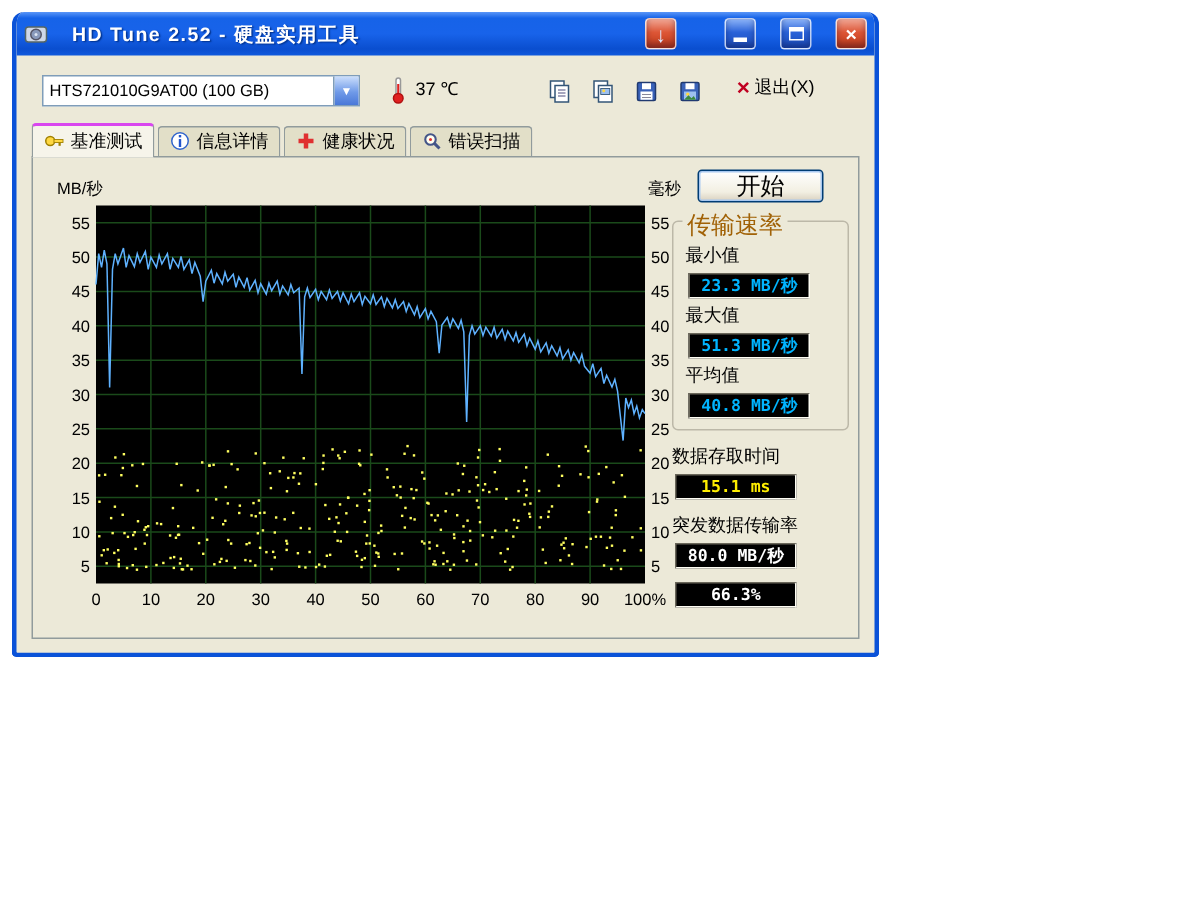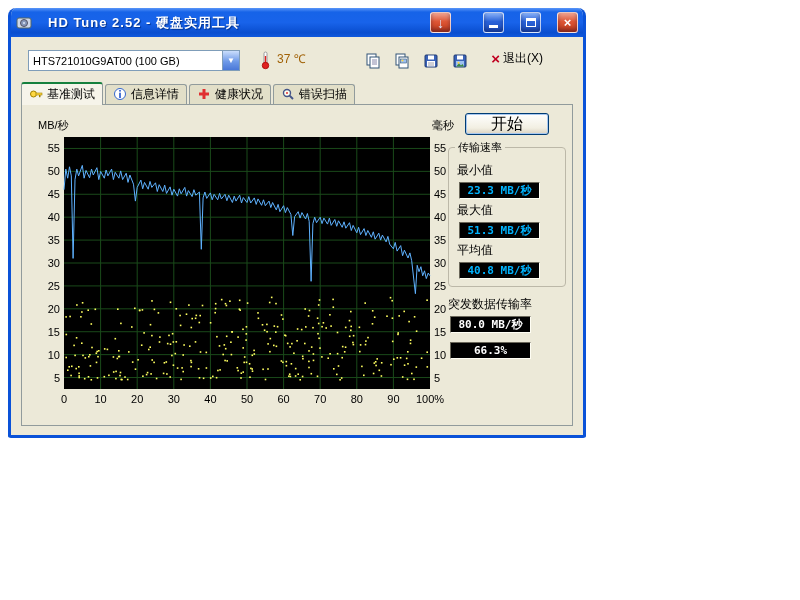--- a/index.html
+++ b/index.html
@@ -33,47 +33,47 @@
 
   .toolbar { display: flex; align-items: flex-start; margin: 13px 10px 10px 17px; height: 22px; gap: 6px; }
   .combo { display: flex; width: 212px; height: 21px; border: 1px solid #7f9db9; background: #fff; cursor: default; }
   .combo-text { flex: 1; font-size: 11px; padding: 4px 4px 0; white-space: nowrap; overflow: hidden; }
   .combo-btn {
     width: 17px; border-left: 1px solid #7f9db9; color: #fff; font-size: 8px;
     display: flex; align-items: center; justify-content: center;
     background: linear-gradient(180deg, #cbdefc, #6f9ae8 55%, #4a78d8);
   }
   .thermo { margin-left: 14px; }
-  .temp { font-size: 12px; color: #a16207; }
+  .temp { font-size: 12px; color: #000000; }
   .tool-spacer { flex: 1; }
   .tool-btn { width: 23px; height: 21px; display: flex; align-items: center; justify-content: center; cursor: pointer; }
   .exit { display: flex; align-items: center; gap: 3px; margin: 0 30px 0 14px; font-size: 12px; cursor: pointer; }
   .exit-x { color: #c00020; font-weight: bold; font-size: 15px; line-height: 1; }
 
   .tabstrip { display: flex; margin: 0 10px; align-items: flex-end; height: 22px; position: relative; z-index: 2; }
   .tab {
     display: flex; align-items: center; gap: 4px; padding: 2px 7px 3px; font-size: 12px;
     border: 1px solid #919b9c; border-bottom: none; border-radius: 3px 3px 0 0;
     background: #e2dfc8; height: 20px; margin-right: 2px; cursor: pointer; white-space: nowrap;
   }
-  .tab.active { background: #f6f4ea; height: 23px; margin-bottom: -1px; border-top: 2px solid #15803d; }
+  .tab.active { background: #f6f4ea; height: 23px; margin-bottom: -1px; border-top: 2px solid #d946ef; }
 
   .pane { position: relative; margin: 0 10px; border: 1px solid #919b9c; background: #ece9d8; height: 322px; }
   .chart-wrap { position: absolute; left: 2px; top: 10px; }
   svg text { font-family: "Liberation Sans", sans-serif; }
 
   .right-panel { position: absolute; right: 6px; top: 4px; width: 118px; }
   .xp-btn {
     display: block; margin: 4px auto 12px; width: 84px; height: 22px;
     background: linear-gradient(180deg, #ffffff, #f2efe2 70%, #d9d1c0);
     border: 1px solid #003c74; border-radius: 3px; font-size: 16px; cursor: pointer;
     box-shadow: inset 0 0 0 1px #a8c8f0; font-family: "Liberation Sans", sans-serif;
   }
   .groupbox { position: relative; border: 1px solid #bcb8a8; border-radius: 4px; padding: 12px 8px 4px; margin-top: 8px; }
-  .group-title { position: absolute; top: -8px; left: 6px; background: #ece9d8; padding: 0 3px; color: #000000; font-size: 11px; }
+  .group-title { position: absolute; top: -8px; left: 6px; background: #ece9d8; padding: 0 3px; color: #a16207; font-size: 16px; }
   .stat-label { font-size: 12px; display: block; margin: 2px 0 3px; color: #000; }
   .value-box {
     width: 81px; height: 17px; background: #000;
     border: 1px solid; border-color: #6a675a #fffef4 #fffef4 #6a675a;
     display: flex; align-items: center; justify-content: center;
     font-family: "DejaVu Sans Mono", monospace; font-size: 11px; font-weight: bold;
     margin: 0 0 3px 2px;
   }
   .extra { margin-top: 9px; }
 </style>
@@ -599,20 +599,26 @@
           <div class="value-box">
             <span style="color: rgb(0, 180, 255);">51.3 MB/秒</span>
           </div>
 
           <span class="stat-label">平均值</span>
           <div class="value-box">
             <span style="color: rgb(0, 180, 255);">40.8 MB/秒</span>
           </div>
         </div>
 
+        <div class="extra">
+          <span class="stat-label">数据存取时间</span>
+          <div class="value-box">
+            <span style="color: rgb(255, 238, 0);">15.1 ms</span>
+          </div>
+        </div>
 
         <div class="extra">
           <span class="stat-label">突发数据传输率</span>
           <div class="value-box">
             <span style="color: rgb(255, 255, 255);">80.0 MB/秒</span>
           </div>
         </div>
 
         <div class="extra">
           <div class="value-box">

